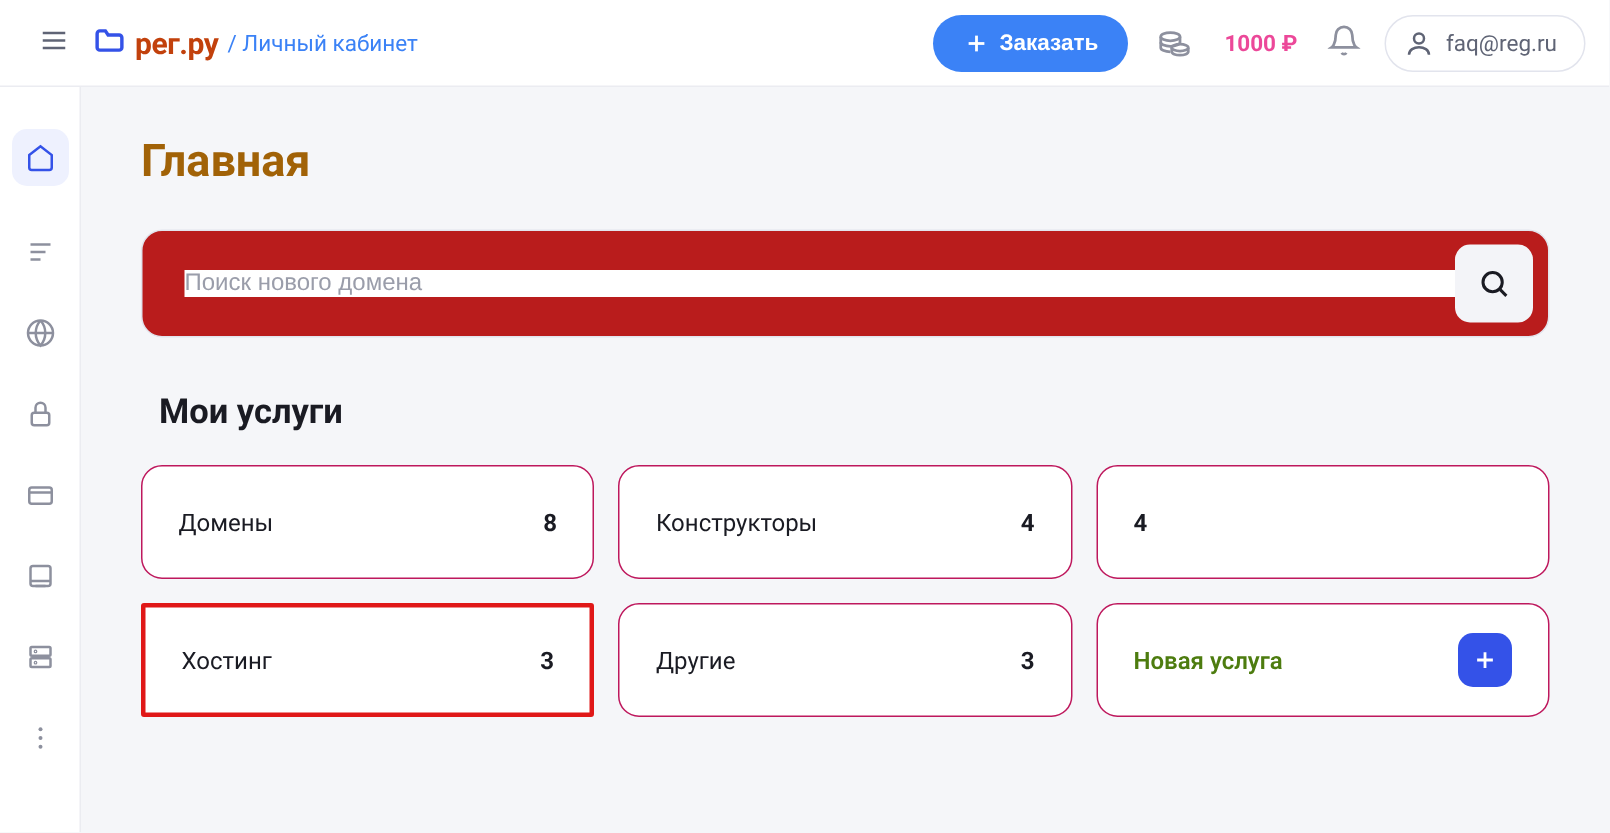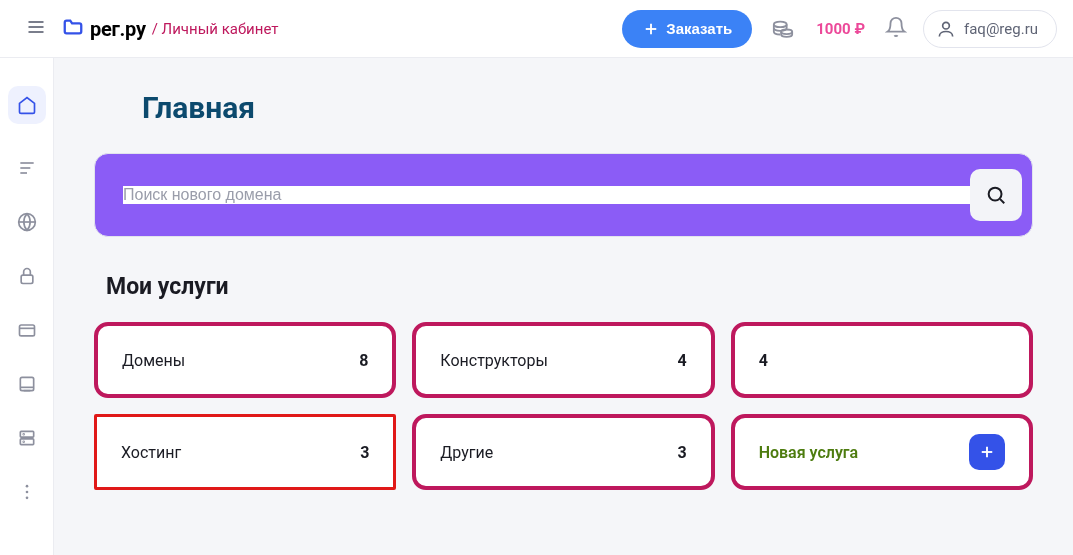--- a/index.html
+++ b/index.html
@@ -17,22 +17,22 @@
       align-items: center;
       padding: 0 16px 0 20px;
       border-bottom: 1px solid #ebecf1;
     }
     .menu-btn {
       background: none; border: none; cursor: pointer;
       color: #5f6475; padding: 6px; margin-right: 10px;
     }
     .logo-wrap { display: flex; align-items: center; gap: 6px; }
     .logo-icon { color: #3452e8; }
-    .logo-text { font-weight: 700; font-size: 20px; color: #000000; letter-spacing: -0.3px; }
-    .breadcrumb { color: #be185d; font-size: 15px; margin-left: 6px; }
+    .logo-text { font-weight: 700; font-size: 20px; color: #c2410c; letter-spacing: -0.3px; }
+    .breadcrumb { color: #3b82f6; font-size: 15px; margin-left: 6px; }
     .spacer { flex: 1; }
     .order-btn {
       background: #3b82f6; color: #fff; border: none;
       border-radius: 24px; padding: 10px 20px; font-size: 15px; font-weight: 600;
       display: flex; align-items: center; gap: 6px; cursor: pointer;
     }
     .balance { display: flex; align-items: center; gap: 22px; color: #ec4899; font-weight: 700; font-size: 15px; margin-left: 20px; }
     .balance svg { color: #8d909e; }
     .bell { color: #8d909e; margin-left: 20px; cursor: pointer; }
     .user-pill {
@@ -48,39 +48,39 @@
       padding-top: 28px; gap: 34px;
     }
     .side-btn { color: #8d909e; cursor: pointer; display: flex; align-items: center; justify-content: center; }
     .side-btn.active {
       color: #3452e8;
       background: #eef1fe;
       border-radius: 10px;
       width: 38px; height: 38px;
     }
     .content { flex: 1; padding: 32px 40px; }
-    .page-title { font-size: 30px; font-weight: 700; color: #0c4a6e; margin-bottom: 28px; margin-left: 48px; }
+    .page-title { font-size: 30px; font-weight: 700; color: #a16207; margin-bottom: 28px; }
     .search-box {
-      background: #8b5cf6; border: 1px solid #e2e4ed; border-radius: 14px;
+      background: #b91c1c; border: 1px solid #e2e4ed; border-radius: 14px;
       display: flex; align-items: center; padding: 8px 10px 8px 28px;
-      height: 84px;
+      height: 72px;
     }
     .search-input {
       flex: 1; border: none; outline: none; font-size: 16px; color: #1a1b23;
     }
     .search-input::placeholder { color: #9a9daa; }
     .search-icon-wrap {
       width: 52px; height: 52px; background: #f3f4f8; border-radius: 10px;
       display: flex; align-items: center; justify-content: center; color: #1a1b23;
       cursor: pointer;
     }
     .section-title { font-size: 23px; font-weight: 700; color: #1a1b23; margin: 36px 12px 22px; }
     .cards { display: grid; grid-template-columns: repeat(3, 1fr); gap: 16px; }
     .card {
-      background: #fff; border: 4px solid #be185d; border-radius: 14px;
+      background: #fff; border: 1px solid #be185d; border-radius: 14px;
       padding: 0 24px; height: 76px;
       display: flex; align-items: center; justify-content: space-between;
       cursor: pointer;
     }
     .card-label { font-size: 16px; color: #1a1b23; }
     .card-count { font-size: 16px; font-weight: 700; color: #1a1b23; }
     .card.highlight { border: 3px solid #e01818; border-radius: 2px; }
     .card.new .card-label { color: #4d7c0f; font-weight: 600; }
     .plus-chip {
       width: 36px; height: 36px; background: #3452e8; border-radius: 10px;

